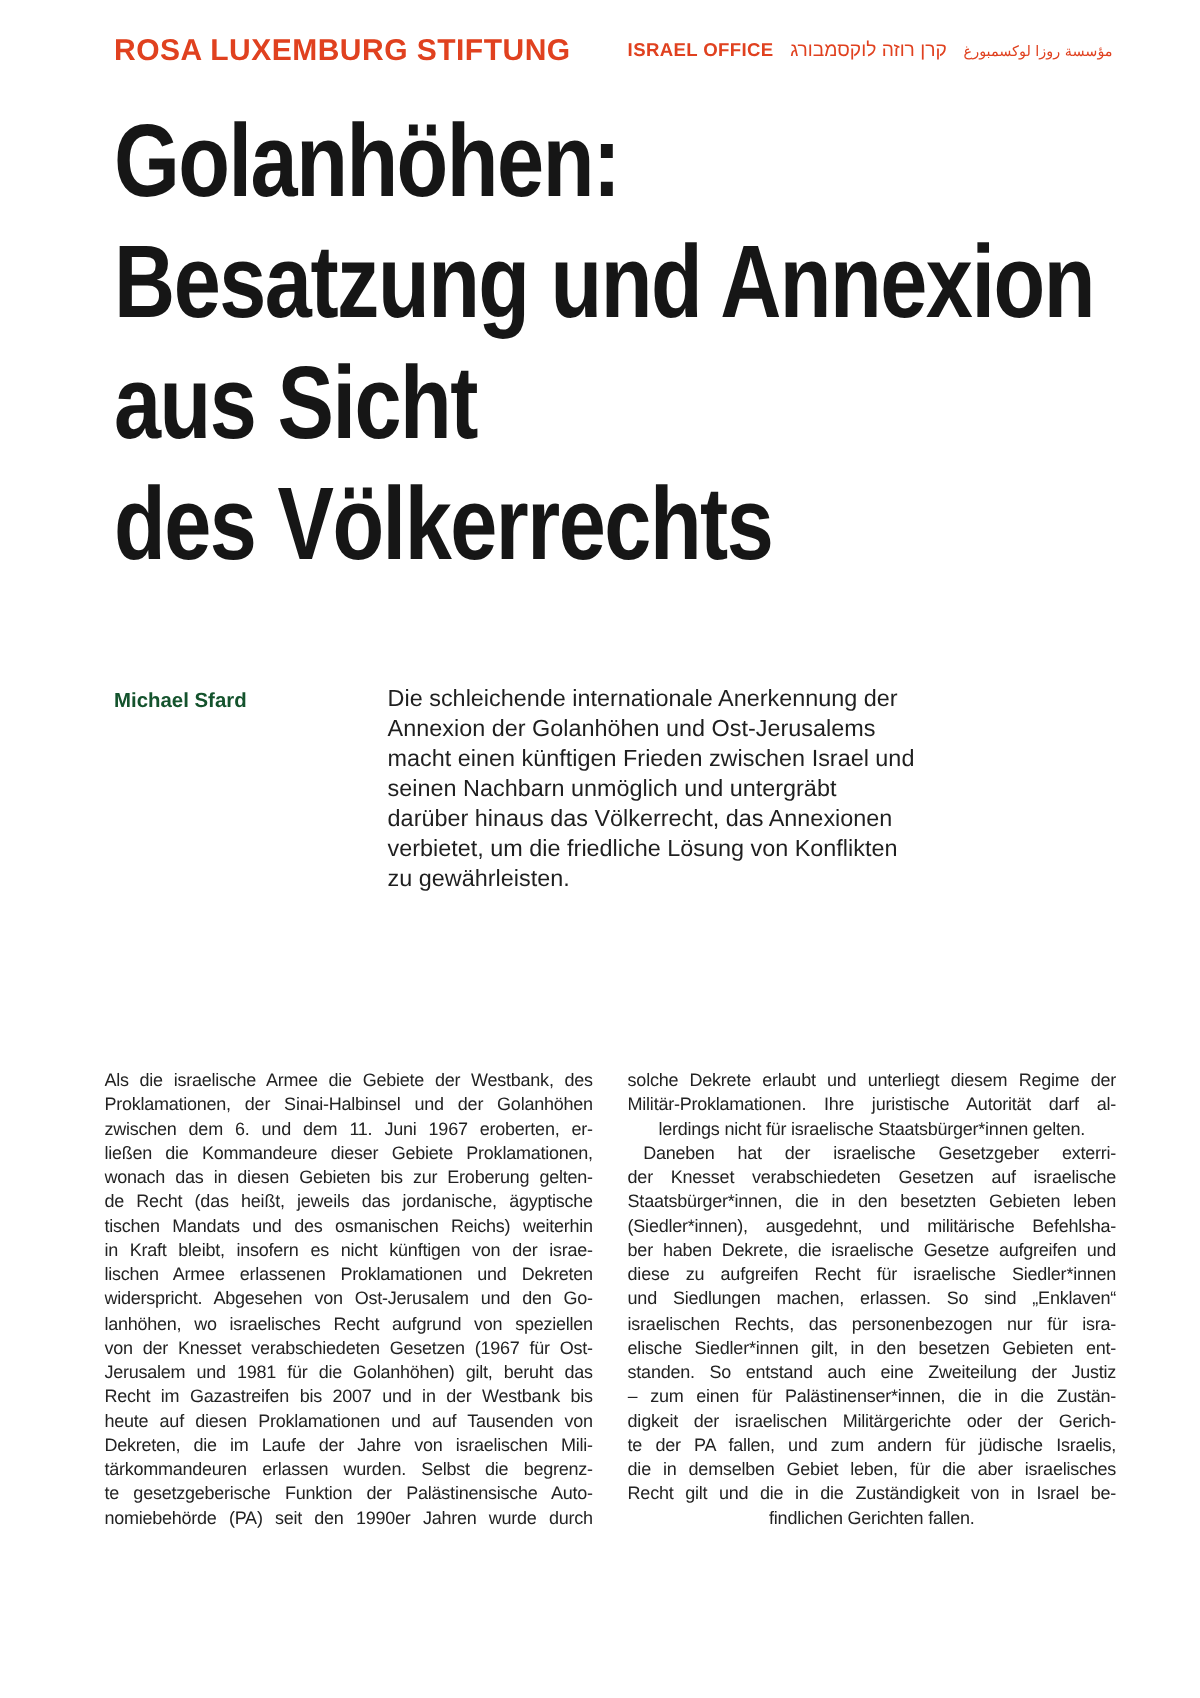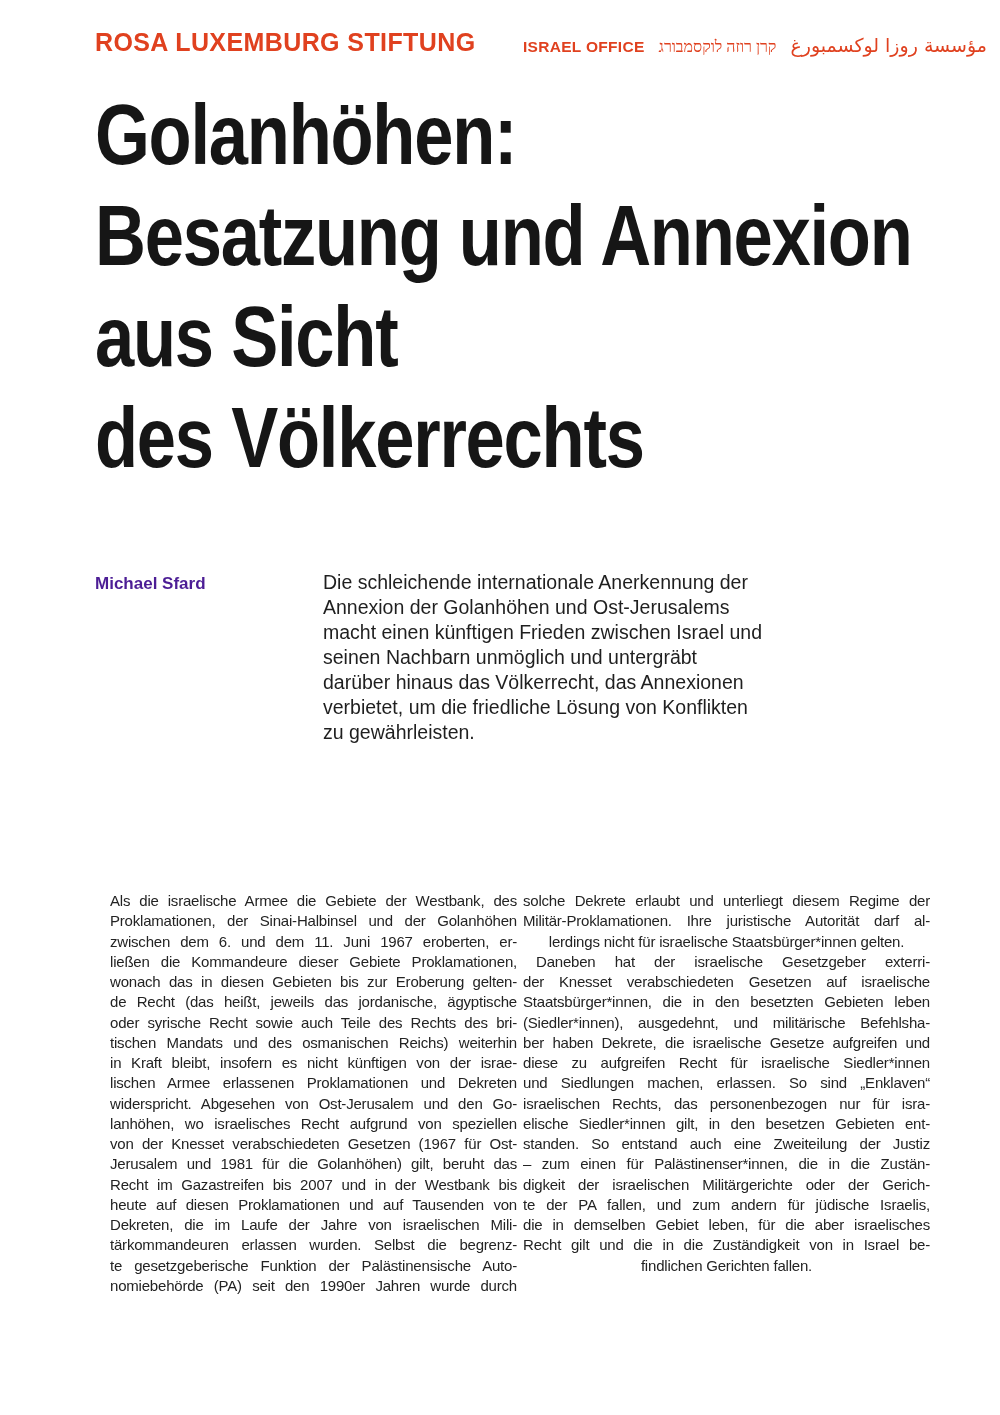--- a/index.html
+++ b/index.html
@@ -28,22 +28,22 @@
     position: absolute;
     left: 523px;
     top: 34px;
     display: flex;
     align-items: baseline;
     gap: 14px;
     color: #e0411f;
     white-space: nowrap;
   }
   .office-en { font-size: 15.5px; font-weight: bold; letter-spacing: 0.3px; }
-  .office-he { font-size: 16px; font-family: Liberation Serif, serif; }
-  .office-ar { font-size: 19px; font-family: "DejaVu Sans", sans-serif; }
+  .office-he { font-size: 16px; font-family: Liberation Sans, sans-serif; }
+  .office-ar { font-size: 12px; font-family: "DejaVu Sans", sans-serif; }
 
   
   .title-block {
     position: absolute;
     left: 95px;
     top: 84px;
     color: #161616;
   }
   .title-line {
     height: 101px;
@@ -56,21 +56,21 @@
     transform-origin: 0 50%;
   }
 
   
   .author {
     position: absolute;
     left: 95px;
     top: 574px;
     font-size: 17px;
     font-weight: bold;
-    color: #4c1d95;
+    color: #14532d;
     white-space: nowrap;
   }
   .lead-block {
     position: absolute;
     left: 283px;
     top: 570px;
     color: #1f1f1f;
     margin-left: 40px;
   }
   .lead-line {
@@ -80,21 +80,21 @@
     white-space: nowrap;
   }
 
   
   .col {
     position: absolute;
     top: 891px;
     width: 407px;
     color: #232323;
   }
-  .col-0 { left: 110px; }
+  .col-0 { left: 87px; }
   .col-1 { left: 523px; }
   .body-line {
     height: 20.25px;
     line-height: 20.25px;
     font-size: 15px;
     letter-spacing: -0.2px;
     overflow: hidden;
   }
   .body-line.j { text-align: justify; text-align-last: justify; }
   .body-line.j::after { content: ""; display: inline-block; width: 100%; }
@@ -133,21 +133,20 @@
       <div class="lead-line">zu gewährleisten.</div>
     </div>
 
   <div class="col col-0" id="col-0">
       <div class="body-line j">Als die israelische Armee die Gebiete der Westbank, des</div>
       <div class="body-line j">Proklamationen, der Sinai-Halbinsel und der Golanhöhen</div>
       <div class="body-line j">zwischen dem 6. und dem 11. Juni 1967 eroberten, er-</div>
       <div class="body-line j">ließen die Kommandeure dieser Gebiete Proklamationen,</div>
       <div class="body-line j">wonach das in diesen Gebieten bis zur Eroberung gelten-</div>
       <div class="body-line j">de Recht (das heißt, jeweils das jordanische, ägyptische</div>
-      <div class="body-line j">oder syrische Recht sowie auch Teile des Rechts des bri-</div>
       <div class="body-line j">tischen Mandats und des osmanischen Reichs) weiterhin</div>
       <div class="body-line j">in Kraft bleibt, insofern es nicht künftigen von der israe-</div>
       <div class="body-line j">lischen Armee erlassenen Proklamationen und Dekreten</div>
       <div class="body-line j">widerspricht. Abgesehen von Ost-Jerusalem und den Go-</div>
       <div class="body-line j">lanhöhen, wo israelisches Recht aufgrund von speziellen</div>
       <div class="body-line j">von der Knesset verabschiedeten Gesetzen (1967 für Ost-</div>
       <div class="body-line j">Jerusalem und 1981 für die Golanhöhen) gilt, beruht das</div>
       <div class="body-line j">Recht im Gazastreifen bis 2007 und in der Westbank bis</div>
       <div class="body-line j">heute auf diesen Proklamationen und auf Tausenden von</div>
       <div class="body-line j">Dekreten, die im Laufe der Jahre von israelischen Mili-</div>

